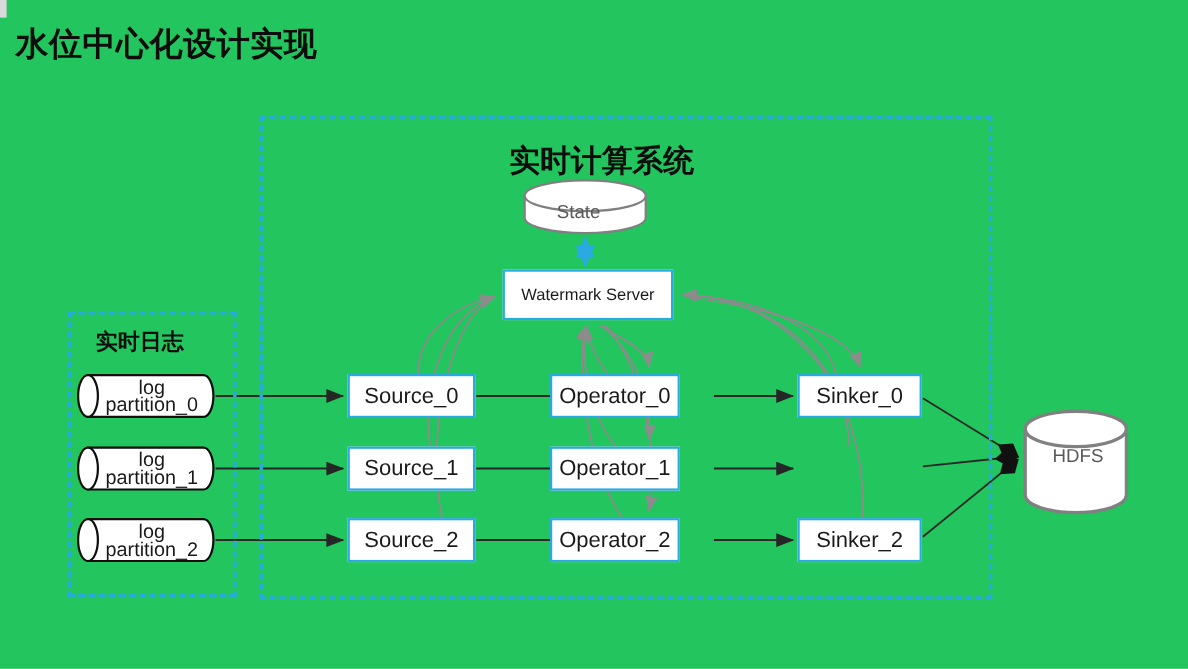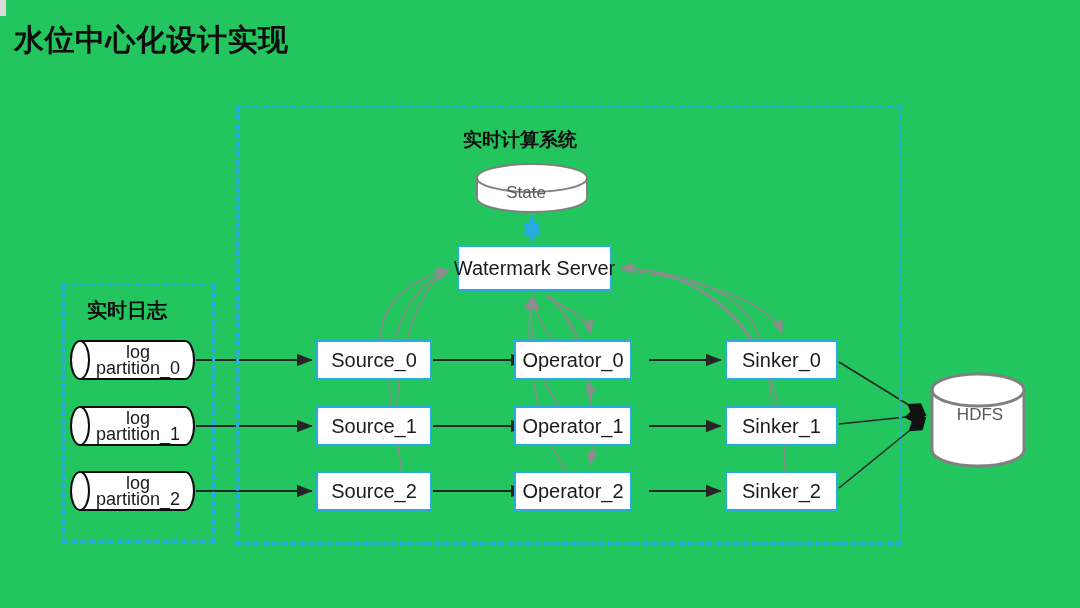--- a/index.html
+++ b/index.html
@@ -49,21 +49,21 @@
   #system-box {
     left: 236px; top: 105px;
     width: 666px; height: 440px;
   }
   #log-box {
     left: 62px; top: 283px;
     width: 153px; height: 260px;
   }
   .group-title {
     position: absolute;
-    font-size: 19px;
+    font-size: 28px;
     font-weight: 600;
     color: #0d0d0d;
     white-space: nowrap;
   }
   #system-title {
     left: 463px; top: 127px;
   }
   #log-title {
     left: 87px; top: 297px;
     font-size: 20px;
@@ -76,29 +76,29 @@
     border: 2px solid #29abe2;
     background: #ffffff;
     display: flex;
     align-items: center;
     justify-content: center;
     font-size: 20px;
     color: #1a1a1a;
     white-space: nowrap;
   }
   .col-source { left: 316px; width: 116px; height: 40px; }
-  .col-operator { left: 514px; width: 118px; height: 40px; }
+  .col-operator { left: 500px; width: 118px; height: 40px; }
   .col-sinker { left: 725px; width: 113px; height: 40px; }
   .row-0 { top: 340px; }
   .row-1 { top: 406px; }
   .row-2 { top: 471px; }
   #watermark-server {
     left: 457px; top: 245px;
     width: 155px; height: 46px;
-    font-size: 20px;
+    font-size: 15px;
   }
   
   .cyl-label {
     position: absolute;
     display: flex;
     align-items: center;
     justify-content: center;
     text-align: center;
     white-space: pre-line;
     pointer-events: none;
@@ -191,21 +191,20 @@
 
   <div class="node col-source row-0">Source_0</div>
   <div class="node col-source row-1">Source_1</div>
   <div class="node col-source row-2">Source_2</div>
 
   <div class="node col-operator row-0">Operator_0</div>
   <div class="node col-operator row-1">Operator_1</div>
   <div class="node col-operator row-2">Operator_2</div>
 
   <div class="node col-sinker row-0">Sinker_0</div>
-  <div class="node col-sinker row-1">Sinker_1</div>
   <div class="node col-sinker row-2">Sinker_2</div>
 
   <svg class="layer" id="arrows-layer">
     <defs>
       <marker id="arrowBlack" markerWidth="9" markerHeight="7" refX="8.5" refY="3.5" orient="auto">
         <polygon points="0 0, 9 3.5, 0 7" fill="#262626"></polygon>
       </marker>
       <marker id="arrowGray" markerWidth="9" markerHeight="7" refX="8.5" refY="3.5" orient="auto">
         <polygon points="0 0, 9 3.5, 0 7" fill="#8c8c8c"></polygon>
       </marker>

